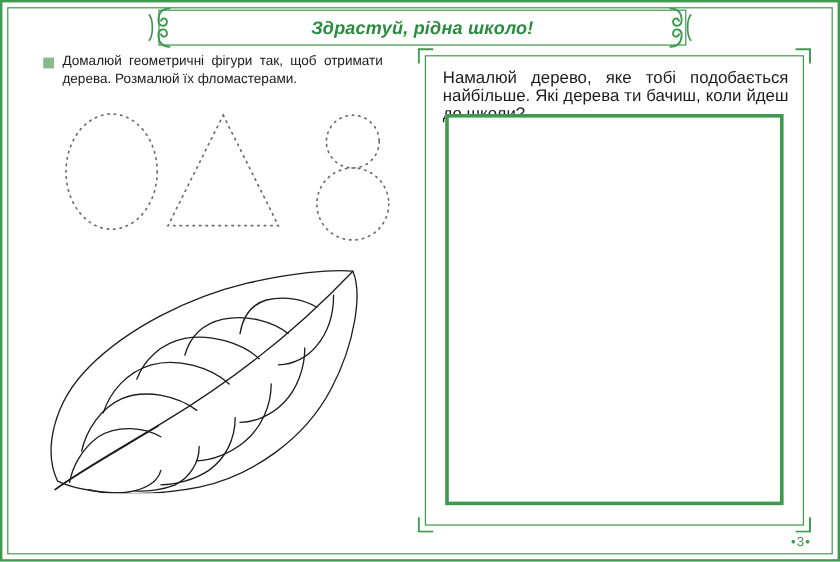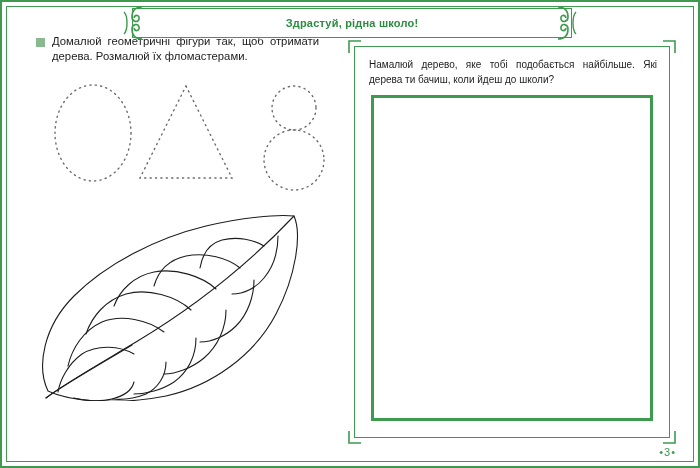--- a/index.html
+++ b/index.html
@@ -42,40 +42,41 @@
     box-sizing: border-box;
     border: 1.5px solid #3d9a4e;
     background: #ffffff;
     display: flex;
     align-items: center;
     justify-content: center;
     z-index: 5;
   }
   .title-text {
     color: #2a8c3f;
-    font-size: 11px;
+    font-size: 15px;
     font-weight: bold;
     letter-spacing: 0.2px;
     white-space: nowrap;
+    font-style: italic;
   }
   .banner-orn {
     position: absolute;
     top: 2px;
     width: 22px;
     height: 38px;
     z-index: 6;
   }
   .banner-orn.left { left: 120px; }
   .banner-orn.right { right: 120px; }
 
   
   .left-col {
     position: absolute;
     left: 34px;
-    top: 32px;
+    top: 42px;
     width: 300px;
   }
   .task {
     display: flex;
     align-items: flex-start;
     gap: 7px;
   }
   .bullet {
     width: 9px;
     height: 9px;
@@ -130,21 +131,21 @@
   .pc-tl { left: -7px; top: -7px; }
   .pc-tr { right: -7px; top: -7px; }
   .pc-bl { left: -7px; bottom: -7px; }
   .pc-br { right: -7px; bottom: -7px; }
 
   .panel-text {
     position: absolute;
     left: 14px;
     top: 10px;
     width: 288px;
-    font-size: 10px;
+    font-size: 14px;
     line-height: 15px;
     color: #1c1c1c;
     text-align: justify;
   }
   .draw-box {
     position: absolute;
     left: 16px;
     top: 48px;
     right: 16px;
     bottom: 16px;

